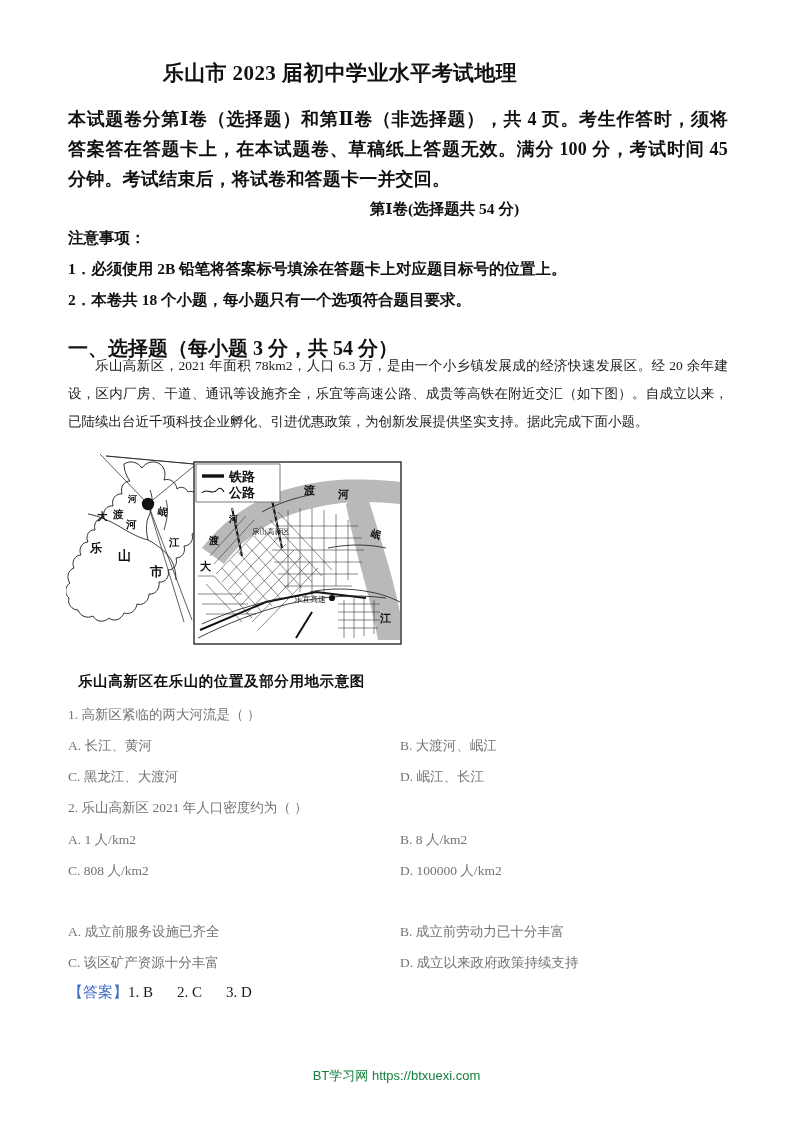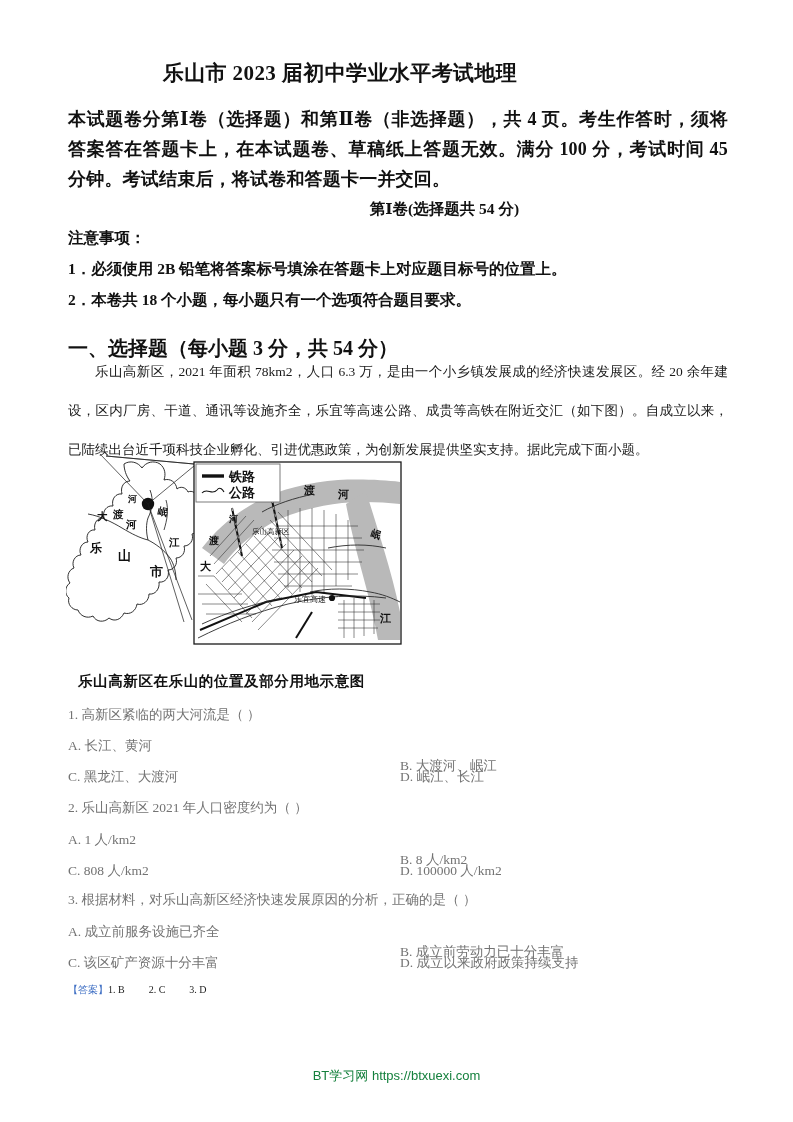--- a/index.html
+++ b/index.html
@@ -74,21 +74,21 @@
     left: 68px; top: 327px;
     font-size: 20px;
     font-weight: bold;
     margin-top: 8px;
   }
   .passage {
     position: absolute;
     left: 68px; top: 352px;
     width: 660px;
     font-size: 13.5px;
-    line-height: 39px;
+    line-height: 28px;
     text-align: justify;
     text-justify: inter-ideograph;
     text-indent: 2em;
     color: #1a1a1a;
     font-family: "Liberation Serif", "DejaVu Serif", serif;
   }
 
   
   .figure {
     position: absolute;
@@ -104,27 +104,27 @@
     font-size: 14.5px;
     font-weight: bold;
     letter-spacing: 0.6px;
   }
 
   
   .q { position: absolute; font-size: 13.5px; color: #737373; }
   .q-stem { left: 68px; }
   .opt-a { left: 68px; }
   .opt-c { left: 68px; }
-  .opt-b { left: 400px; margin-top: 20px; }
+  .opt-b { left: 400px; }
   .opt-d { left: 400px; }
 
   .answer-line {
     position: absolute;
     left: 68px; top: 983px;
-    font-size: 10px;
+    font-size: 15px;
   }
   .answer-tag {
     color: #3f6fc4;
   }
   .answer-vals { color: #1a1a1a; }
   .answer-vals span { margin-right: 24px; }
 
   .footer {
     position: absolute;
     left: 0; top: 1067px;
@@ -305,21 +305,20 @@
   <div class="q opt-b" style="top:737px">B. 大渡河、岷江</div>
   <div class="q opt-c" style="top:768px">C. 黑龙江、大渡河</div>
   <div class="q opt-d" style="top:768px">D. 岷江、长江</div>
 
   <div class="q q-stem" style="top:799px">2. 乐山高新区 2021 年人口密度约为（    ）</div>
   <div class="q opt-a" style="top:831px">A. 1 人/km2</div>
   <div class="q opt-b" style="top:831px">B. 8 人/km2</div>
   <div class="q opt-c" style="top:862px">C. 808 人/km2</div>
   <div class="q opt-d" style="top:862px">D. 100000 人/km2</div>
 
-  <div class="q q-stem" style="top:891px">3. 根据材料，对乐山高新区经济快速发展原因的分析，正确的是（    ）</div>
   <div class="q opt-a" style="top:923px">A. 成立前服务设施已齐全</div>
   <div class="q opt-b" style="top:923px">B. 成立前劳动力已十分丰富</div>
   <div class="q opt-c" style="top:954px">C. 该区矿产资源十分丰富</div>
   <div class="q opt-d" style="top:954px">D. 成立以来政府政策持续支持</div>
 
   <div class="answer-line">
     <span class="answer-tag">【答案】</span><span class="answer-vals"><span>1. B</span><span>2. C</span><span>3. D</span></span>
   </div>
 
   <div class="footer">BT学习网 https://btxuexi.com</div>

